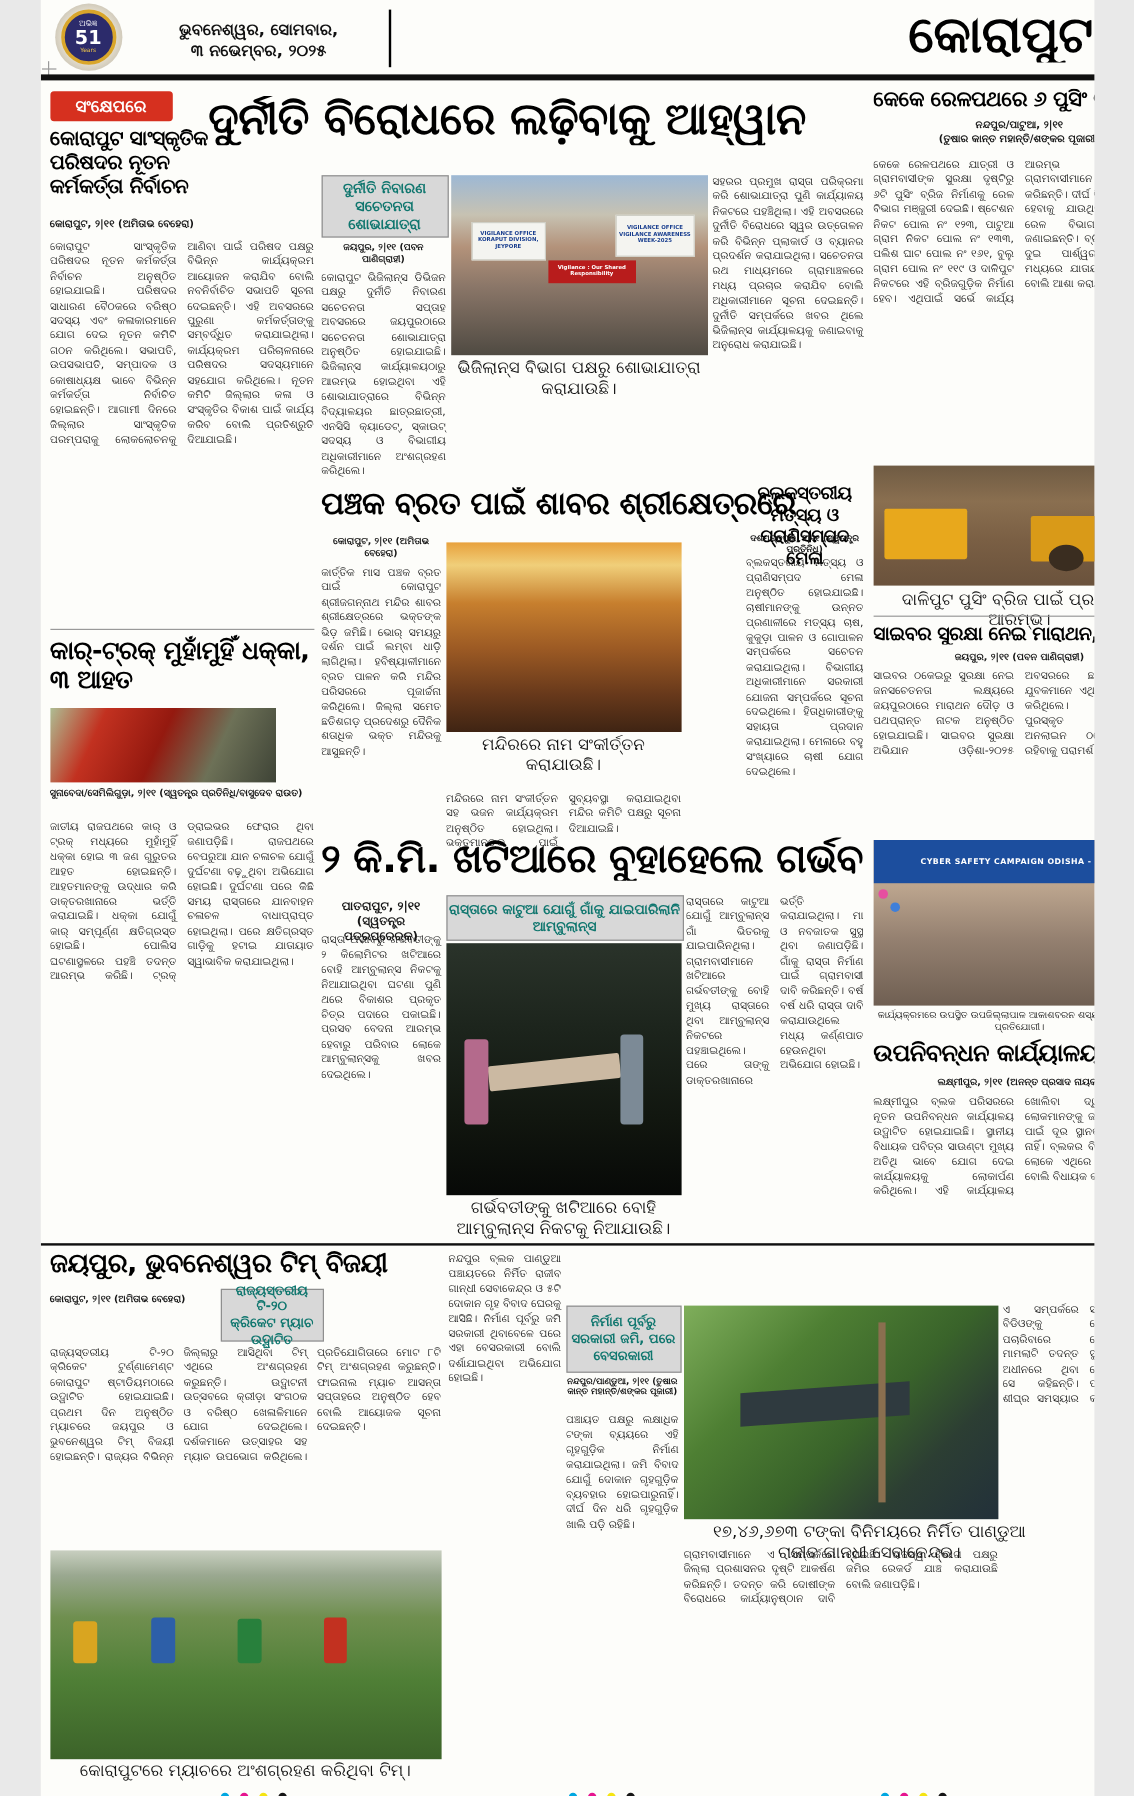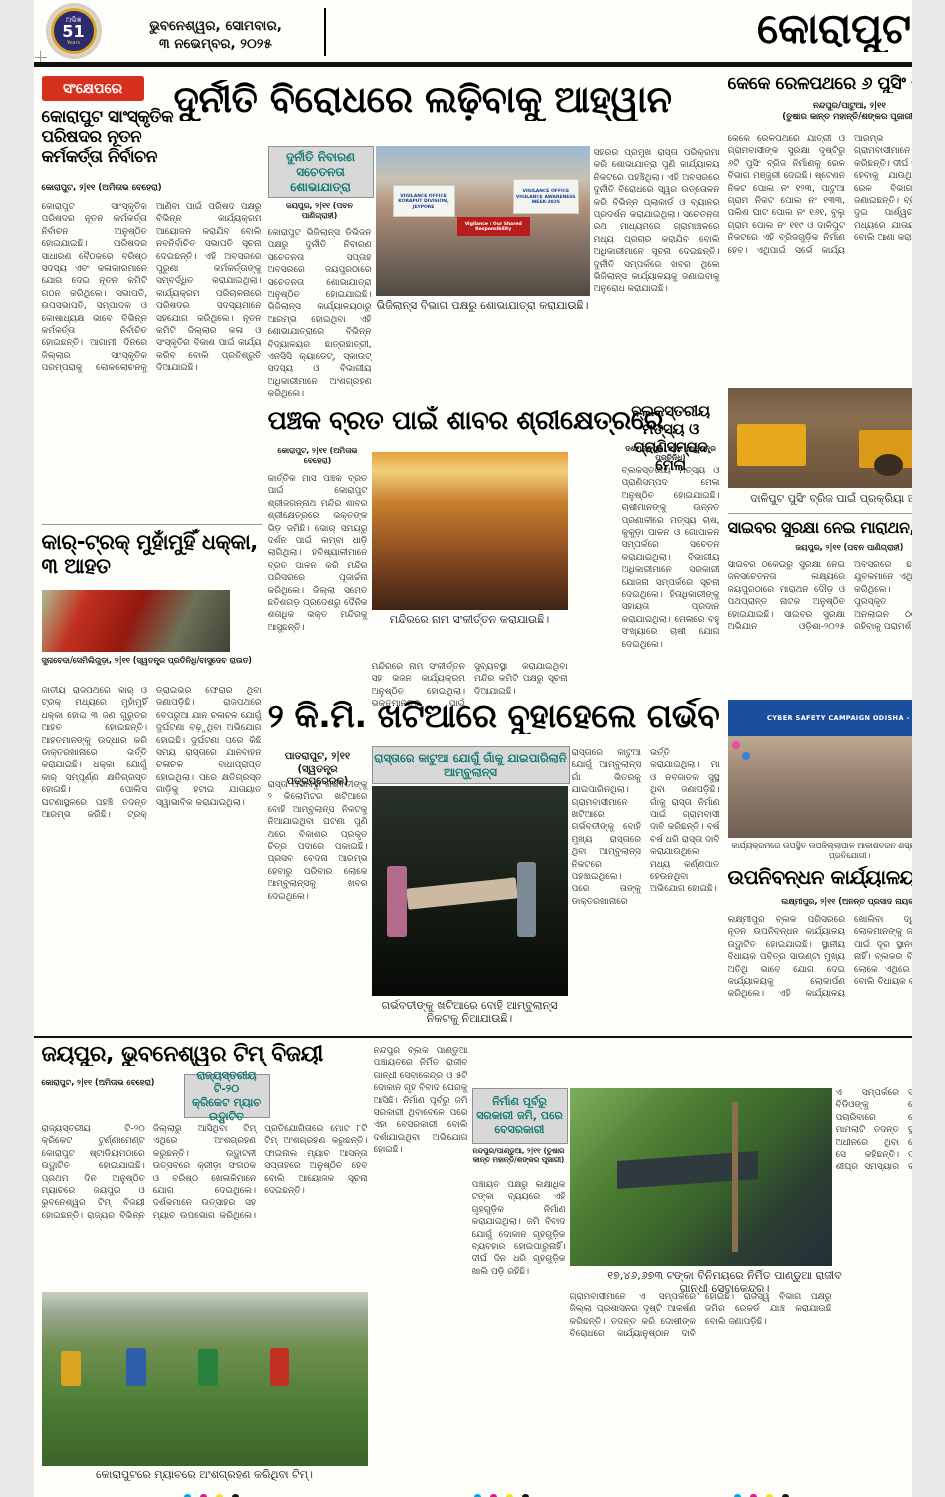--- a/index.html
+++ b/index.html
@@ -5,21 +5,21 @@
   html,body{margin:0;padding:0;background:#e9e9e9;}
   .page{position:relative;width:878px;height:1497px;margin:0 auto;background:#fdfdfa;
         font-family:"DejaVu Sans",sans-serif;color:#111;overflow:hidden;}
   .abs{position:absolute;}
   .hl{font-weight:700;color:#000;line-height:1.1;letter-spacing:-0.5px;}
   .nowrap{white-space:nowrap;overflow:hidden;}
   .byline{font-size:8.5px;font-weight:700;color:#151515;line-height:1.25;}
   .body-txt{font-size:9px;line-height:1.38;text-align:justify;color:#1c1c1c;overflow:hidden;}
   .cols2{column-count:2;column-gap:9px;}
   .cols3{column-count:3;column-gap:8px;}
-  .caption{font-size:11px;text-align:center;color:#111;line-height:1.2;}
+  .caption{font-size:14px;text-align:center;color:#111;line-height:1.2;}
   .greybox{background:#d8d8d8;border:1px solid #8f8f8f;font-weight:700;text-align:center;
            display:flex;flex-direction:column;align-items:center;justify-content:center;
            line-height:1.25;color:#0f766e;}
   .redbox{background:#d6301f;color:#fff;font-weight:700;display:flex;align-items:center;
           justify-content:center;border-radius:3px;font-size:14px;}
   .photo{position:absolute;overflow:hidden;}
   .rule{background:#101010;}
   .thinrule{background:#999;}
   .vline{background:#000;}
   .badge{border-radius:50%;background:radial-gradient(circle,#efe9da 45%,#c9c2b2 78%,#a8a296 100%);

